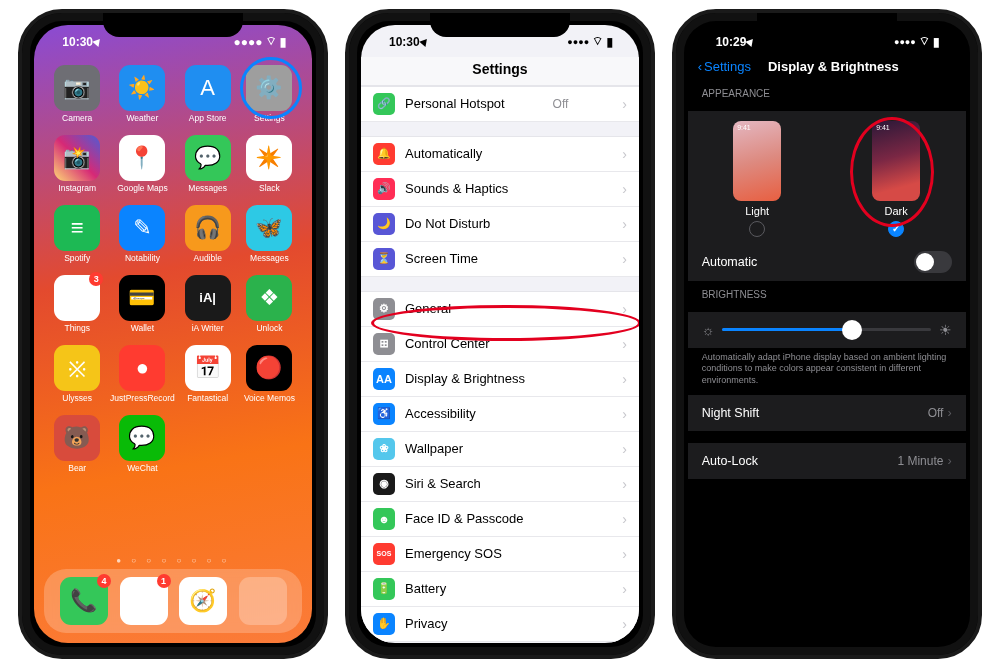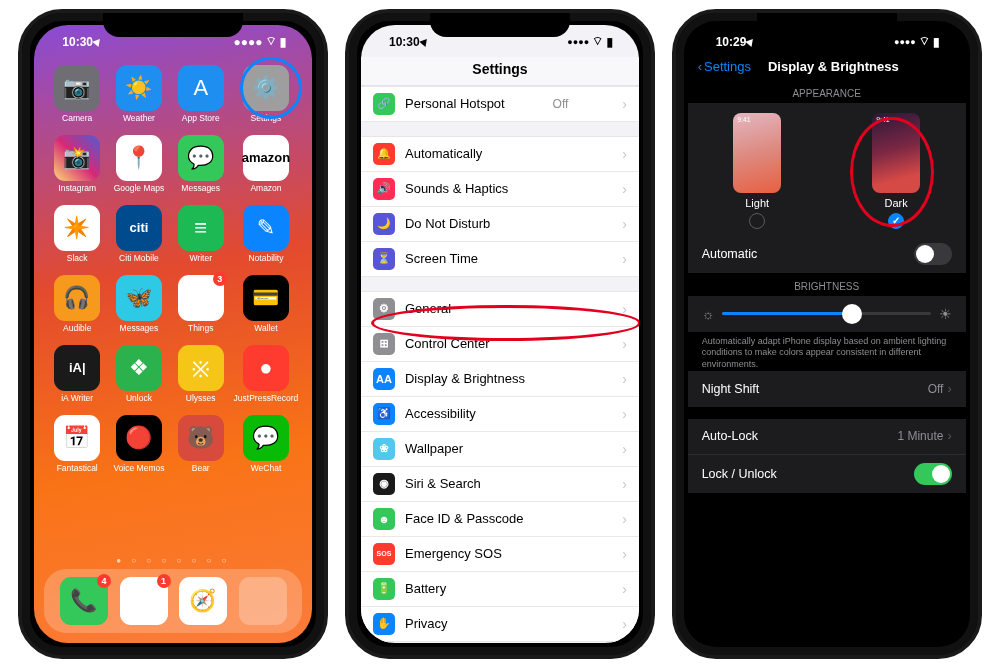--- a/index.html
+++ b/index.html
@@ -57,41 +57,41 @@
   .row .chev { margin-left:auto; color:#c7c7cc; font-size:14px; }
   .row .sub { margin-left:auto; color:#8e8e93; font-size:12px; margin-right:6px; }
   .hl-ellipse { position:absolute; width:270px; height:36px; border:3px solid #e3001f; border-radius:50%; left:10px; top:280px; z-index:6; }
 
   
   .settings-dark { flex:1; background:#000; color:#fff; display:flex; flex-direction:column; font-size:12.5px; }
   .navbar-dark { display:flex; align-items:center; padding:2px 10px 6px; }
   .navback { color:#0a84ff; font-size:13px; display:flex; align-items:center; gap:2px; }
   .navtitle { flex:1; text-align:center; font-weight:600; font-size:13px; margin-right:40px; }
   .darklist { flex:1; overflow:hidden; }
-  .dheader { color:#8e8e93; font-size:10px; text-transform:uppercase; padding:8px 14px 4px;text-align:center; }
+  .dheader { color:#8e8e93; font-size:10px; text-transform:uppercase; padding:8px 14px 12px; }
   .dgroup { background:#1c1c1e; }
   .drow { display:flex; align-items:center; padding:8px 14px; border-bottom:1px solid #2c2c2e; min-height:36px; }
   .drow:last-child { border-bottom:none; }
   .appearance { display:flex; justify-content:space-around; padding:10px 0 6px; background:#1c1c1e; }
   .appcard { display:flex; flex-direction:column; align-items:center; gap:4px; }
   .mini-phone { width:48px; height:80px; border-radius:8px; background:linear-gradient(165deg,#2b1838,#7a2744 45%,#d64a46 80%); position:relative; font-size:7px; color:#fff; padding:3px 4px; }
   .mini-phone.light { background:linear-gradient(165deg,#e4b7c1,#dd8a80 50%,#e85f41); }
   .appname { font-size:11px; color:#fff; }
   .radio { width:16px;height:16px;border-radius:50%;border:1.5px solid #5a5a5f; }
   .radio.checked { background:#0a84ff; border-color:#0a84ff; display:flex;align-items:center;justify-content:center; }
   .radio.checked::after { content:"✓"; color:#fff; font-size:10px; font-weight:700; }
   .toggle { width:38px;height:22px;border-radius:11px; background:#39393d; position:relative; }
   .toggle .knob { width:18px;height:18px;border-radius:50%;background:#fff;position:absolute;top:2px;left:2px; }
   .toggle.on { background:#34c759; }
   .toggle.on .knob { left:auto; right:2px; }
   .slider { flex:1; height:3px; background:#39393d; position:relative; margin:0 8px; border-radius:2px; }
   .slider .fill { position:absolute; left:0; top:0; height:100%; width:62%; background:#0a84ff; border-radius:2px; }
   .slider .thumb { position:absolute; left:62%; top:50%; transform:translate(-50%,-50%); width:20px;height:20px;background:#fff;border-radius:50%; }
   .sun { color:#8e8e93; font-size:14px; }
-  .caption { color:#8e8e93; font-size:9px; padding:4px 14px 0; line-height:1.3; }
+  .caption { color:#8e8e93; font-size:9px; padding:4px 14px 8px; line-height:1.3; }
   .rval { margin-left:auto; color:#8e8e93; font-size:12px; margin-right:4px; }
   .hl-circle3 { position:absolute; width:84px; height:110px; border:3px solid #e3001f; border-radius:50%; right:32px; top:92px; z-index:6; }
 
   
   .folder { display:grid; grid-template-columns:1fr 1fr; grid-template-rows:1fr 1fr; gap:2px; padding:5px; background:rgba(255,255,255,0.25); }
   .folder span { border-radius:3px; }
 </style>
 </head>
 <body>
 
@@ -138,34 +138,26 @@
           </div>
           <div class="app">
             <div class="appicon" style="background: rgb(255, 255, 255);">📍</div>
             <div class="applabel">Google Maps</div>
           </div>
           <div class="app">
             <div class="appicon" style="background: rgb(52, 199, 89);">💬</div>
             <div class="applabel">Messages</div>
           </div>
           <div class="app">
-            <div class="appicon" style="background: rgb(255, 255, 255); font-size: 13px; font-weight: 700; color: rgb(0, 0, 0);">amazon</div>
-            <div class="applabel">Amazon</div>
-          </div>
-          <div class="app">
             <div class="appicon" style="background: rgb(255, 255, 255);">✴️</div>
             <div class="applabel">Slack</div>
           </div>
           <div class="app">
-            <div class="appicon" style="background: rgb(0, 75, 141); font-size: 13px; font-weight: 700;">citi</div>
-            <div class="applabel">Citi Mobile</div>
-          </div>
-          <div class="app">
             <div class="appicon" style="background: rgb(29, 185, 84);">≡</div>
-            <div class="applabel">Writer</div>
+            <div class="applabel">Spotify</div>
           </div>
           <div class="app">
             <div class="appicon" style="background: rgb(10, 132, 255);">✎</div>
             <div class="applabel">Notability</div>
           </div>
           <div class="app">
             <div class="appicon" style="background: rgb(247, 153, 28);">🎧</div>
             <div class="applabel">Audible</div>
           </div>
           <div class="app">
@@ -417,23 +409,17 @@
           </div>
         </div>
 
         <div style="height:12px"></div>
         <div class="dgroup">
           <div class="drow">
             <span>Auto-Lock</span>
             <span class="rval">1 Minute</span>
             <span class="chev" style="color:#5a5a5f">›</span>
           </div>
-          <div class="drow">
-            <span>Lock / Unlock</span>
-            <div class="toggle on" style="margin-left:auto">
-                <div class="knob"></div>
-              </div>
-          </div>
         </div>
       </div>
     </div>
   </div>
 </div>
 
 </body></html>

